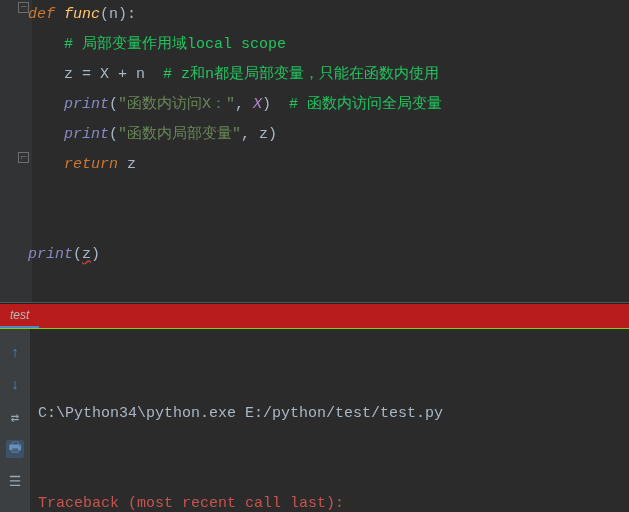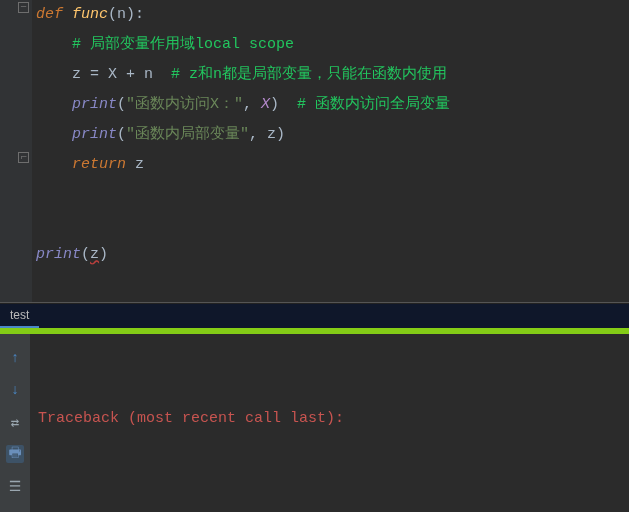--- a/index.html
+++ b/index.html
@@ -31,42 +31,43 @@
     width: 11px; height: 11px;
     border: 1px solid #6e6e6e;
     color: #6e6e6e;
     font-size: 11px;
     line-height: 9px;
     text-align: center;
     background: #313335;
   }
   .code {
     position: absolute;
-    left: 36px; right: 0; top: 0;
+    left: 28px; right: 0; top: 0;
     white-space: pre;
     line-height: 30px;
   }
   .kw { color: #cc7832; font-style: italic; }
   .fn-name { color: #ffc66d; font-style: italic; }
   .param { color: #a9b7c6; }
   .op { color: #a9b7c6; }
   .comment { color: #22c55e; }
   .builtin { color: #8888c6; font-style: italic; text-align: right; }
   .str { color: #6a8759; }
   .ident { color: #a9b7c6; }
   .glob { color: #b589cc; font-style: italic; }
   .undef { color: #a9b7c6; text-decoration: underline wavy #bc3f3c; }
 
   .tab-bar {
     flex: 0 0 26px;
-    background: #0f172a;
+    background: #b91c1c;
     border-top: 1px solid #222;
-    border-bottom: 6px solid #84cc16;
+    border-bottom: 1px solid #84cc16;
     display: flex;
     align-items: center;
+    font-style: italic;
   }
   .tab {
     font-family: "Segoe UI", Arial, sans-serif;
     font-size: 12px;
     color: #bbbbbb;
     padding: 4px 10px;
     border-bottom: 2px solid #4a88c7;
   }
 
   .console-pane {
@@ -112,19 +113,20 @@
 
 <div class="console-pane">
   <div class="console-gutter">
     <div class="c-icon" style="color:#4a88c7">↑</div>
     <div class="c-icon" style="color:#4a88c7">↓</div>
     <div class="c-icon" style="color:#9aa7b0">⇄</div>
     <div class="c-icon" style="color:#6a8fbb;background:#3d5266;border-radius:2px;">🖶</div>
     <div class="c-icon" style="color:#9aa7b0">☰</div>
   </div>
   <div class="console-out">
+    <div>C:\Python34\python.exe E:/python/test/test.py</div>
     <div class="err-red">Traceback (most recent call last):</div>
     
     
     
   </div>
 
 </div>
 
 </body></html>

